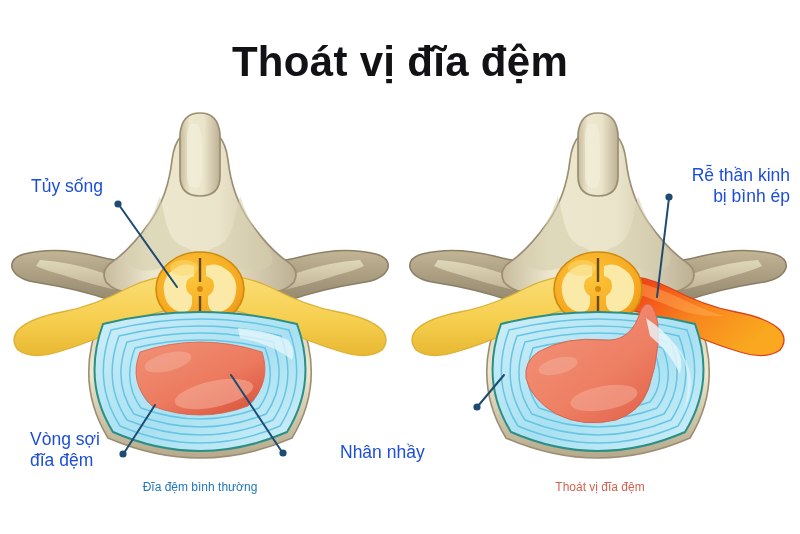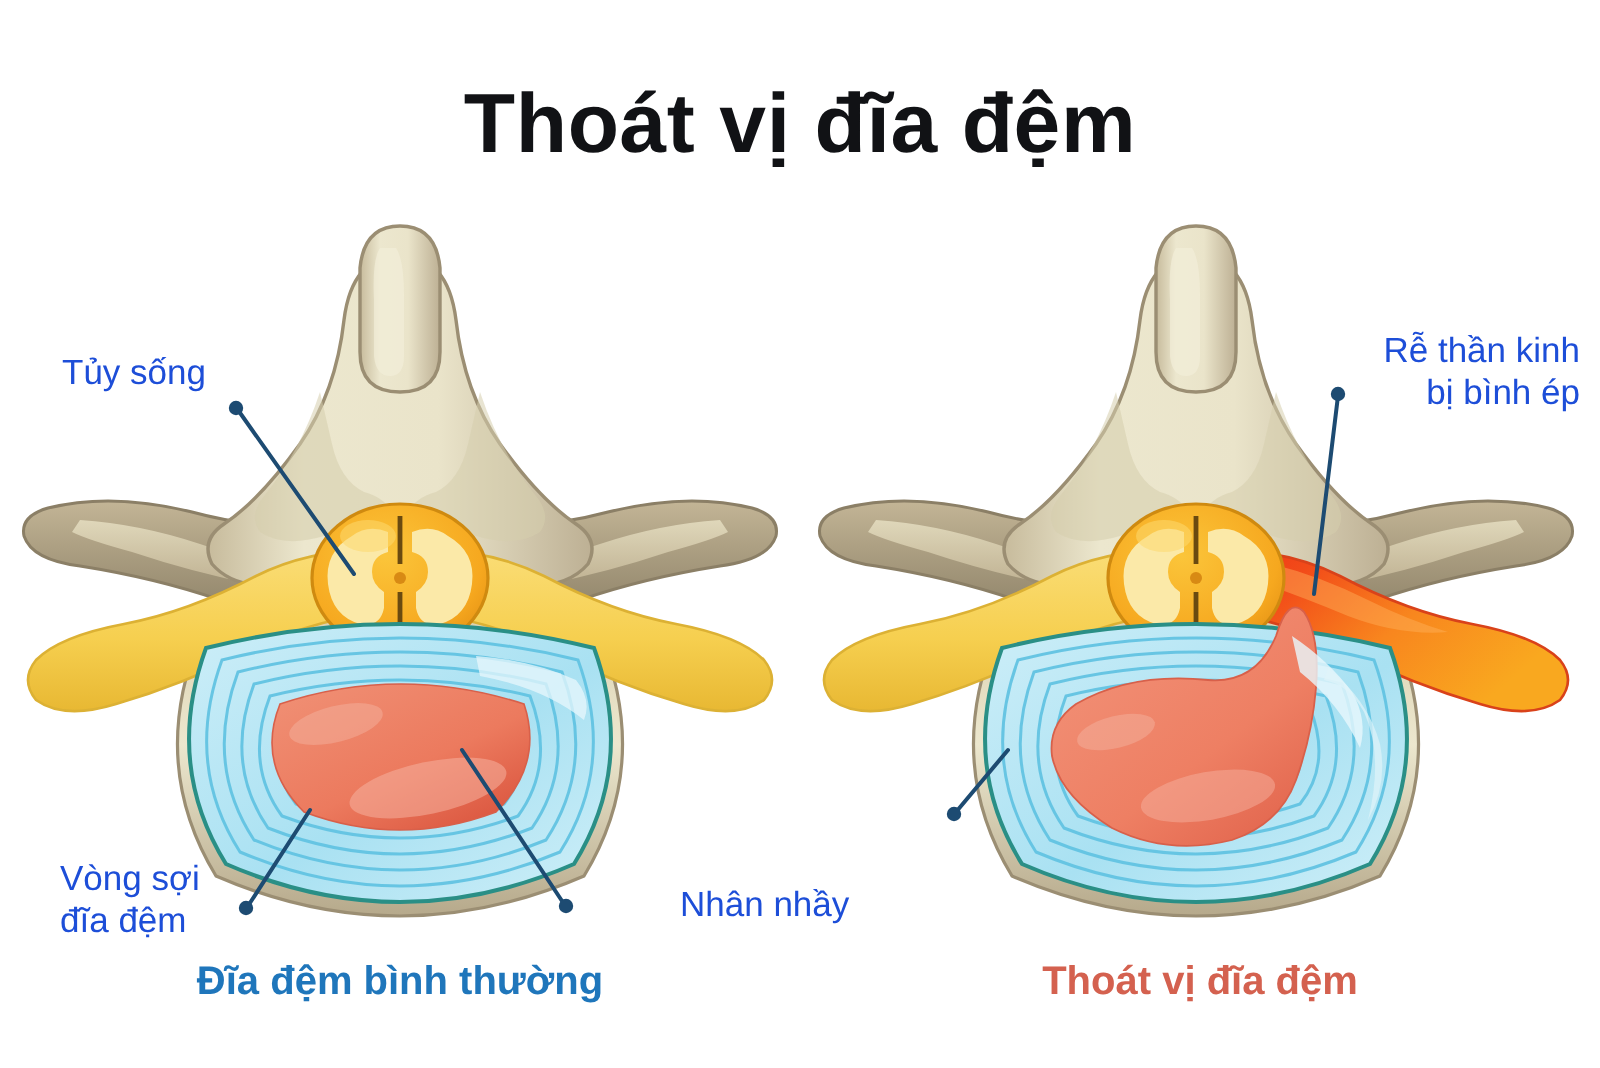--- a/index.html
+++ b/index.html
@@ -14,21 +14,21 @@
   .title{
     position:absolute;left:0;top:38px;width:800px;text-align:center;
     font-size:42px;font-weight:bold;color:#111215;letter-spacing:0.3px;
   }
   .lbl{
     position:absolute;font-size:17.5px;font-weight:normal;color:#1d4ed8;
     line-height:1.22;white-space:nowrap;
   }
   .lbl.r{text-align:right;}
   .caption{
-    position:absolute;font-size:20px;font-weight:bold;white-space:nowrap;
+    position:absolute;font-size:12px;font-weight:normal;white-space:nowrap;
   }
   svg{position:absolute;left:0;top:0;}
   .line{stroke:#1d4b72;stroke-width:2;fill:none;stroke-linecap:round;}
   .dot{fill:#1d4b72;}
 </style>
 </head>
 <body>
 
 <div id="stage">
 

